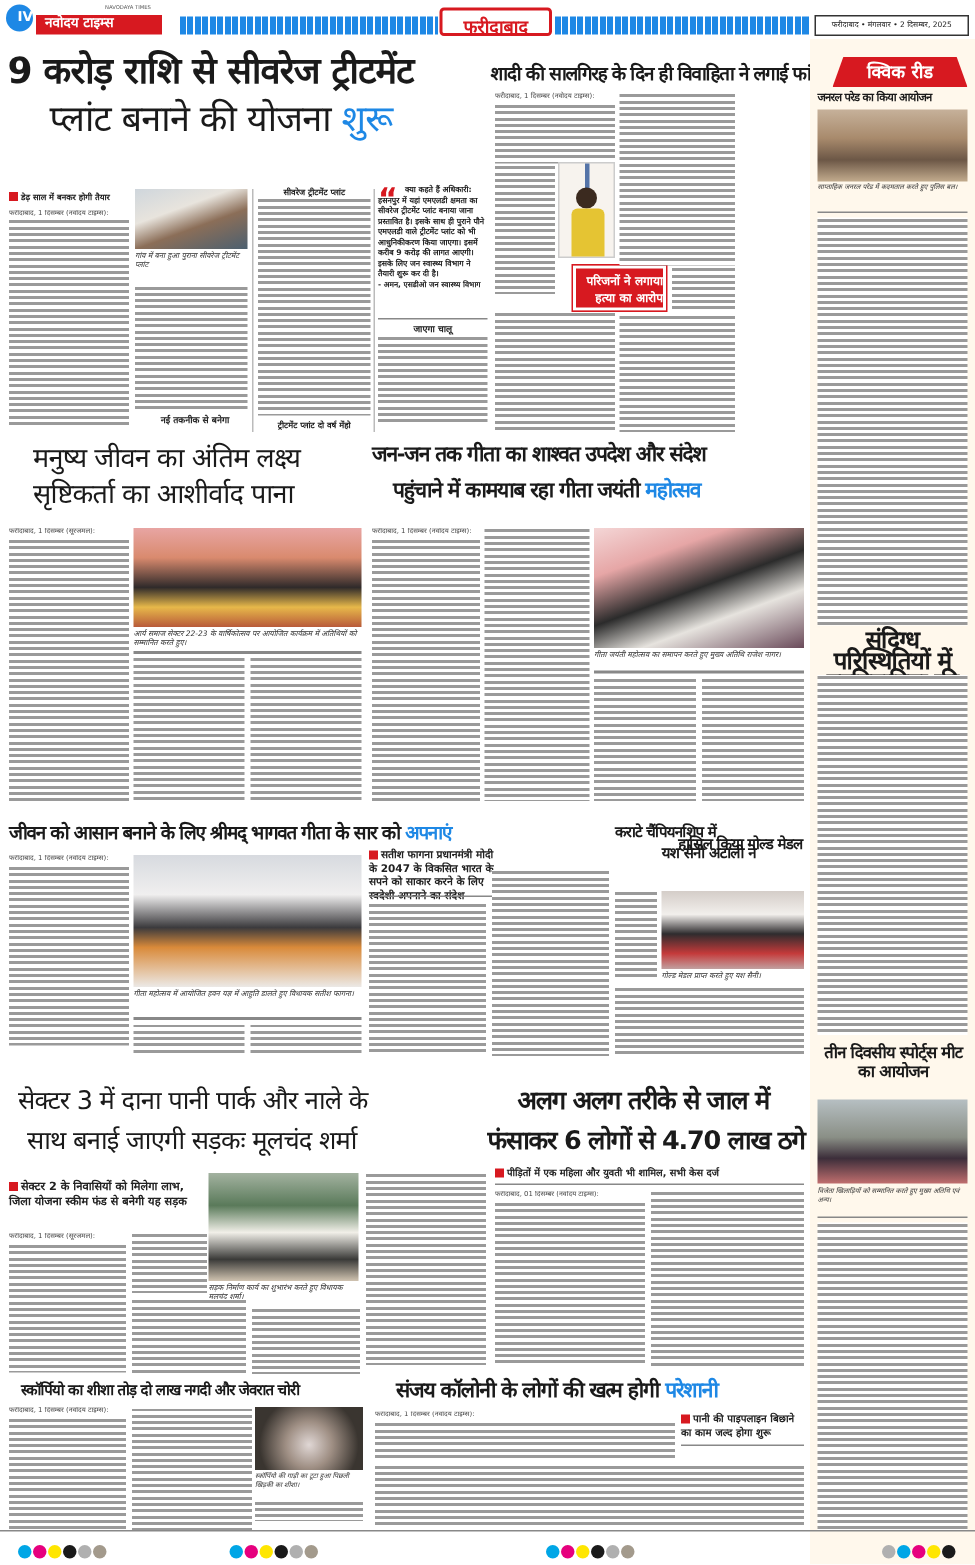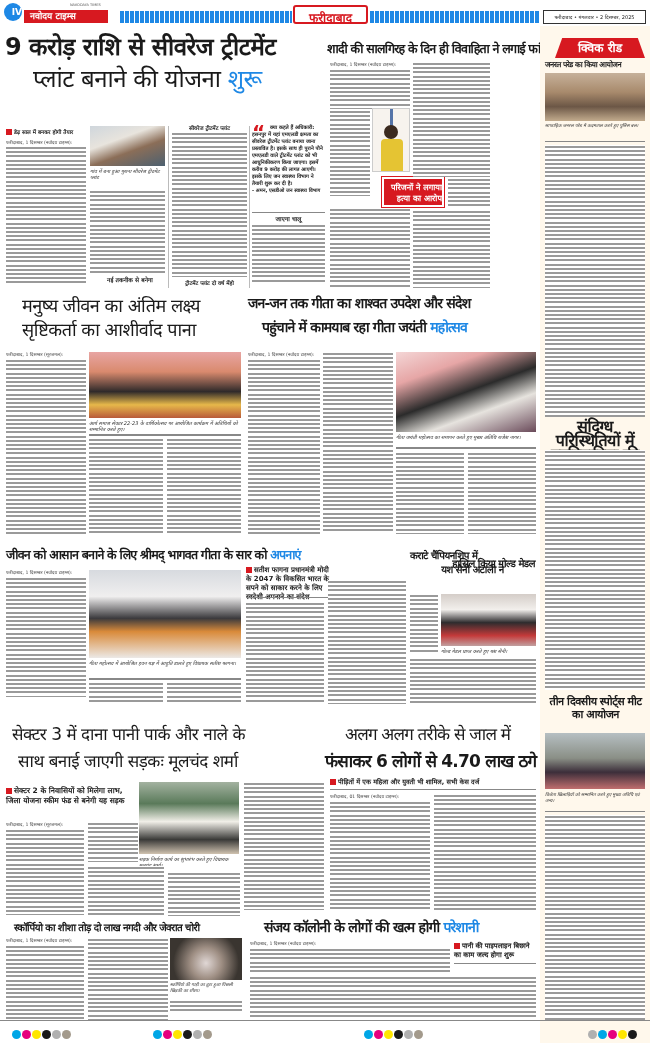--- a/index.html
+++ b/index.html
@@ -160,21 +160,21 @@
 </div>
 <div class="abs body-txt" style="left:6px;top:822px;width:78px;height:6px">फरीदाबाद, 1 दिसम्बर (सूरजमल):</div>
 <div class="abs lines" style="left:6px;top:829px;width:78px;height:86px"></div>
 <div class="abs lines" style="left:88px;top:822px;width:50px;height:40px"></div>
 <div class="abs photo" style="left:139px;top:782px;width:100px;height:72px;background:linear-gradient(180deg,#a3b2a0 0,#5a7a5a 30%,#f1efe8 55%,#3a3a38 80%,#d0c3b0 100%)"></div>
 <div class="abs caption" style="left:139px;top:856px;width:100px">सड़क निर्माण कार्य का शुभारंभ करते हुए विधायक मूलचंद शर्मा।</div>
 <div class="abs lines" style="left:88px;top:866px;width:76px;height:50px"></div>
 <div class="abs lines" style="left:168px;top:872px;width:72px;height:44px"></div>
 <div class="abs lines" style="left:244px;top:782px;width:80px;height:128px"></div>
 
-<div class="abs hl" style="left:345px;top:725px;width:190px;font-size:17px;font-weight:normal;white-space:nowrap;letter-spacing:-0.8px">अलग अलग तरीके से जाल में</div>
+<div class="abs hl" style="left:345px;top:725px;width:190px;font-size:17px;font-weight:bold;white-space:nowrap;letter-spacing:-0.8px">अलग अलग तरीके से जाल में</div>
 <div class="abs hl" style="left:325px;top:752px;width:210px;font-size:17px;font-weight:bold;white-space:nowrap;letter-spacing:-0.8px">फंसाकर 6 लोगों से 4.70 लाख ठगे</div>
 <div class="abs" style="left:330px;top:778px;width:210px;font-size:6.5px;font-weight:bold;line-height:9px;color:#222;white-space:nowrap">
   <span class="red-sq"></span><span>पीड़ितों में एक महिला और युवती भी शामिल, सभी केस दर्ज</span>
 </div>
 <div class="abs rule" style="left:330px;top:789px;width:206px;height:1px"></div>
 <div class="abs body-txt" style="left:330px;top:794px;width:100px;height:6px">फरीदाबाद, 01 दिसम्बर (नवोदय टाइम्स):</div>
 <div class="abs lines" style="left:330px;top:801px;width:100px;height:110px"></div>
 <div class="abs lines" style="left:434px;top:794px;width:102px;height:117px"></div>
 
 <div class="abs hl" style="left:14px;top:922px;width:230px;font-size:10px;font-weight:bold;white-space:nowrap;letter-spacing:-0.6px">स्कॉर्पियो का शीशा तोड़ दो लाख नगदी और जेवरात चोरी</div>

